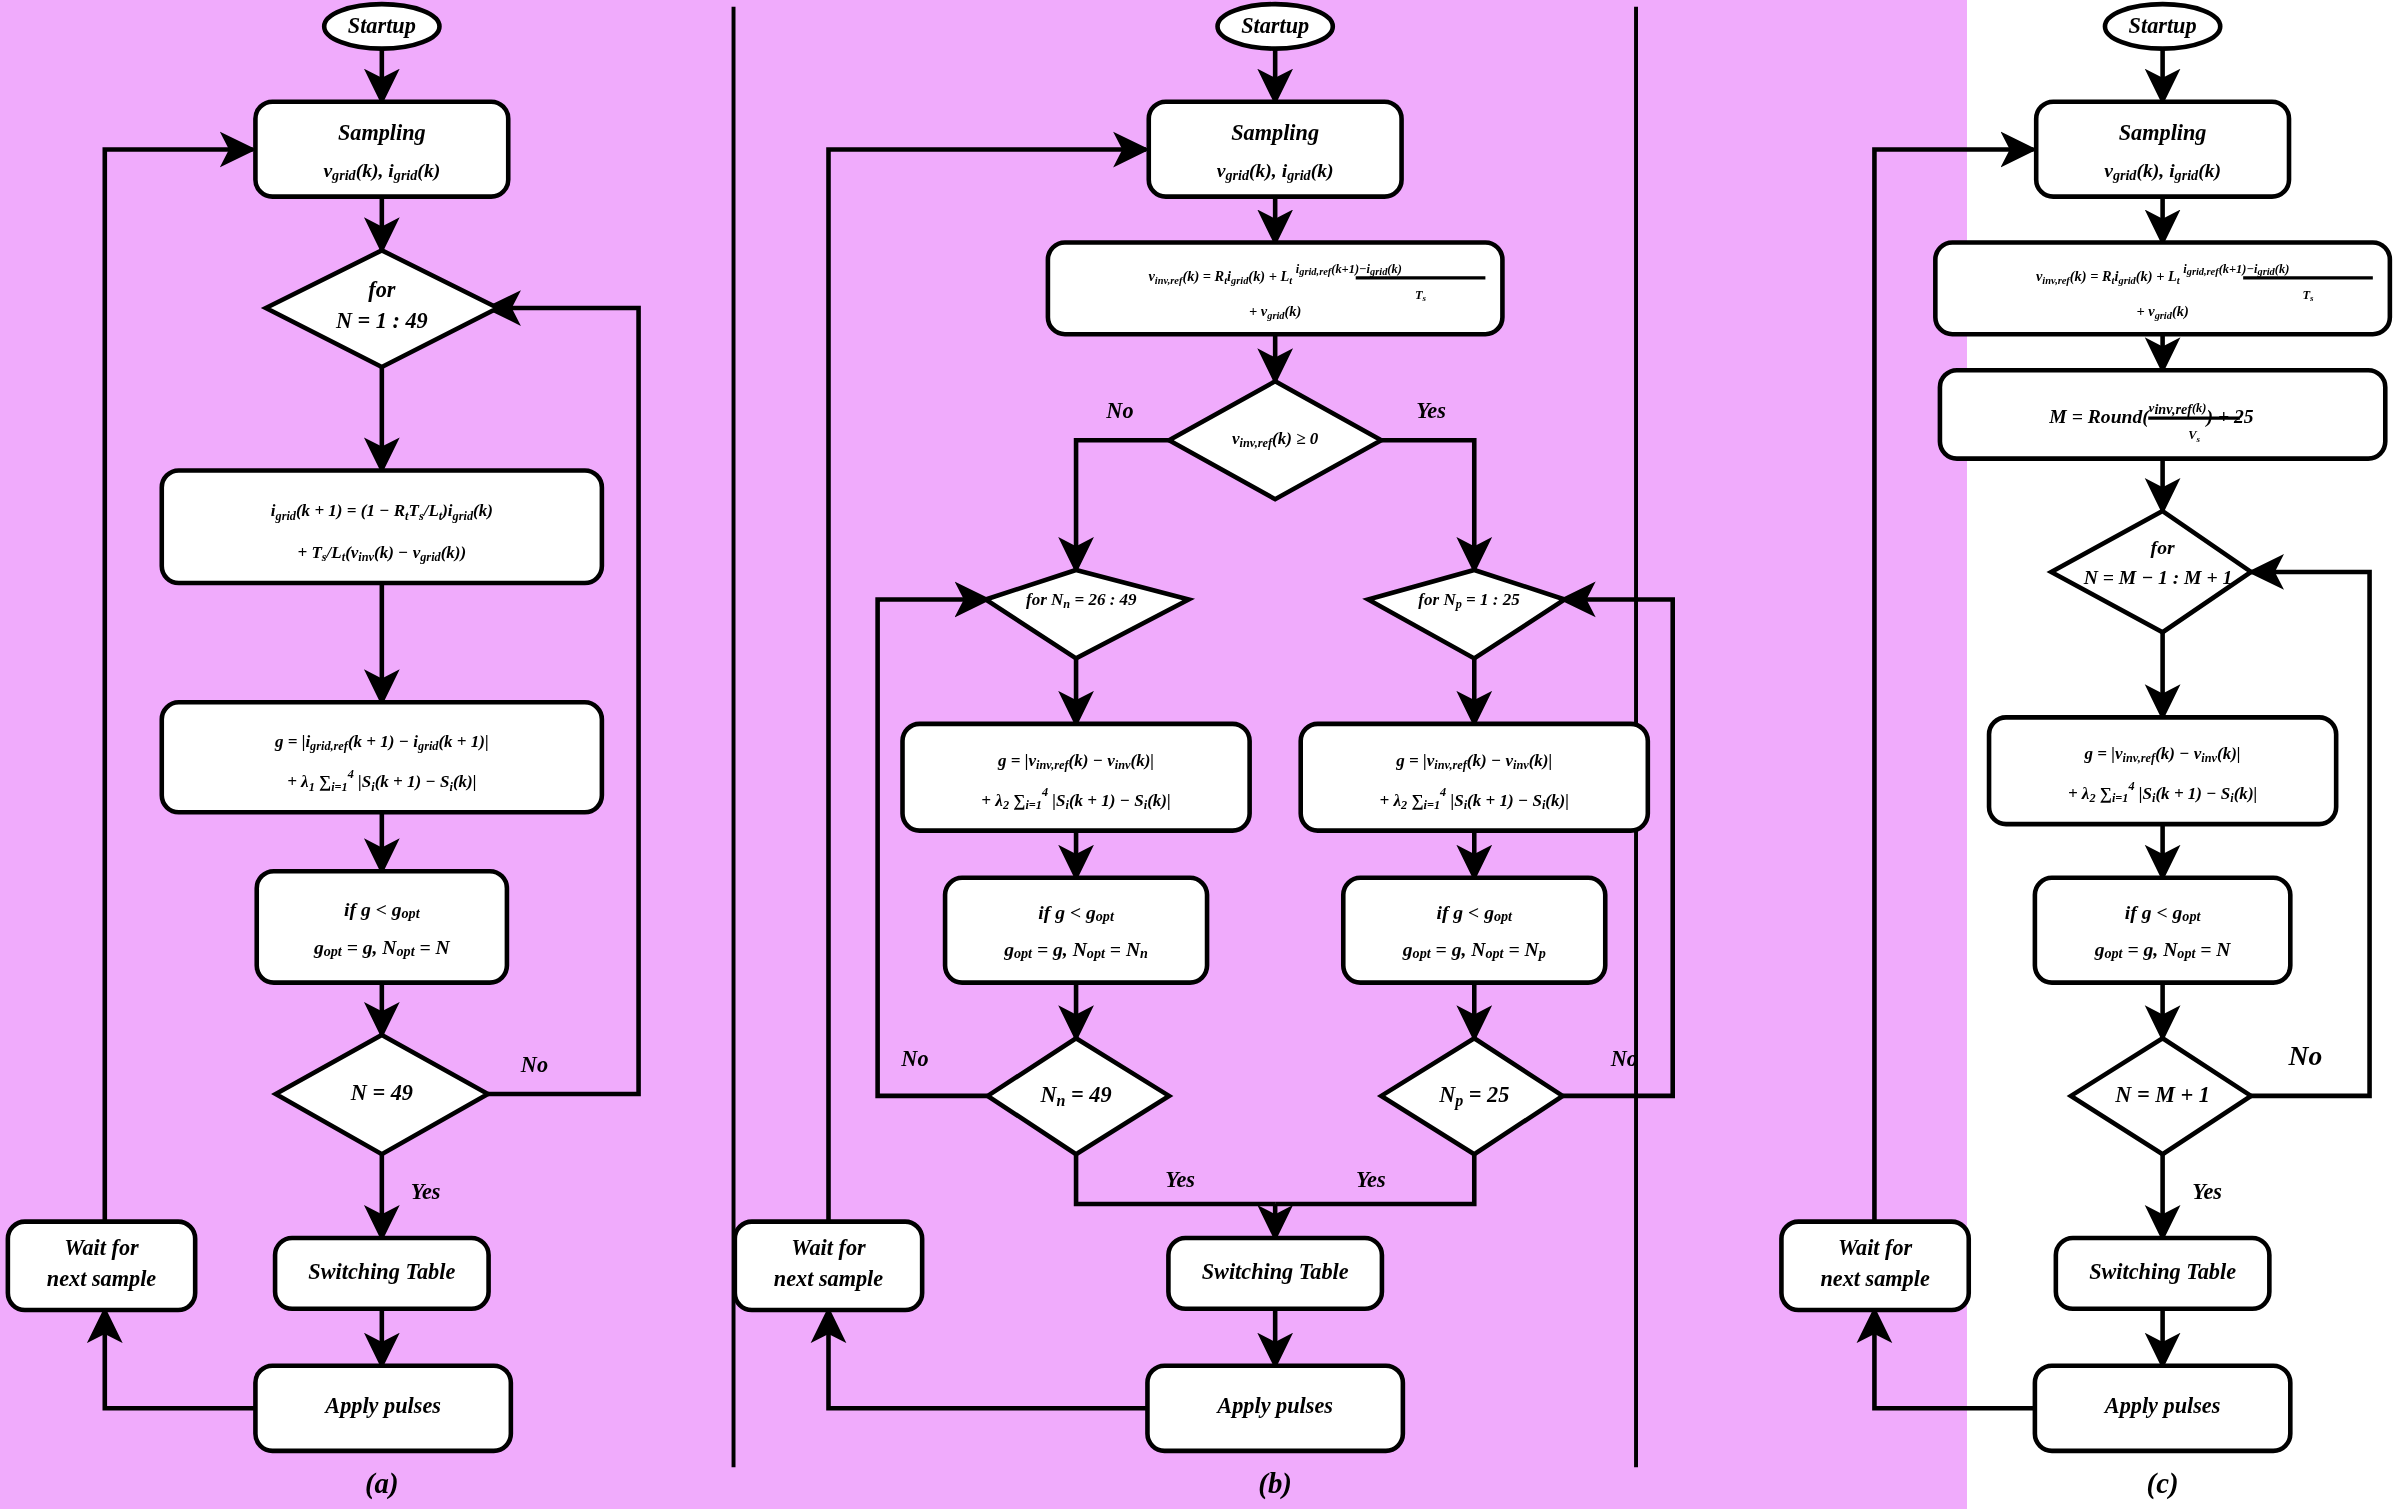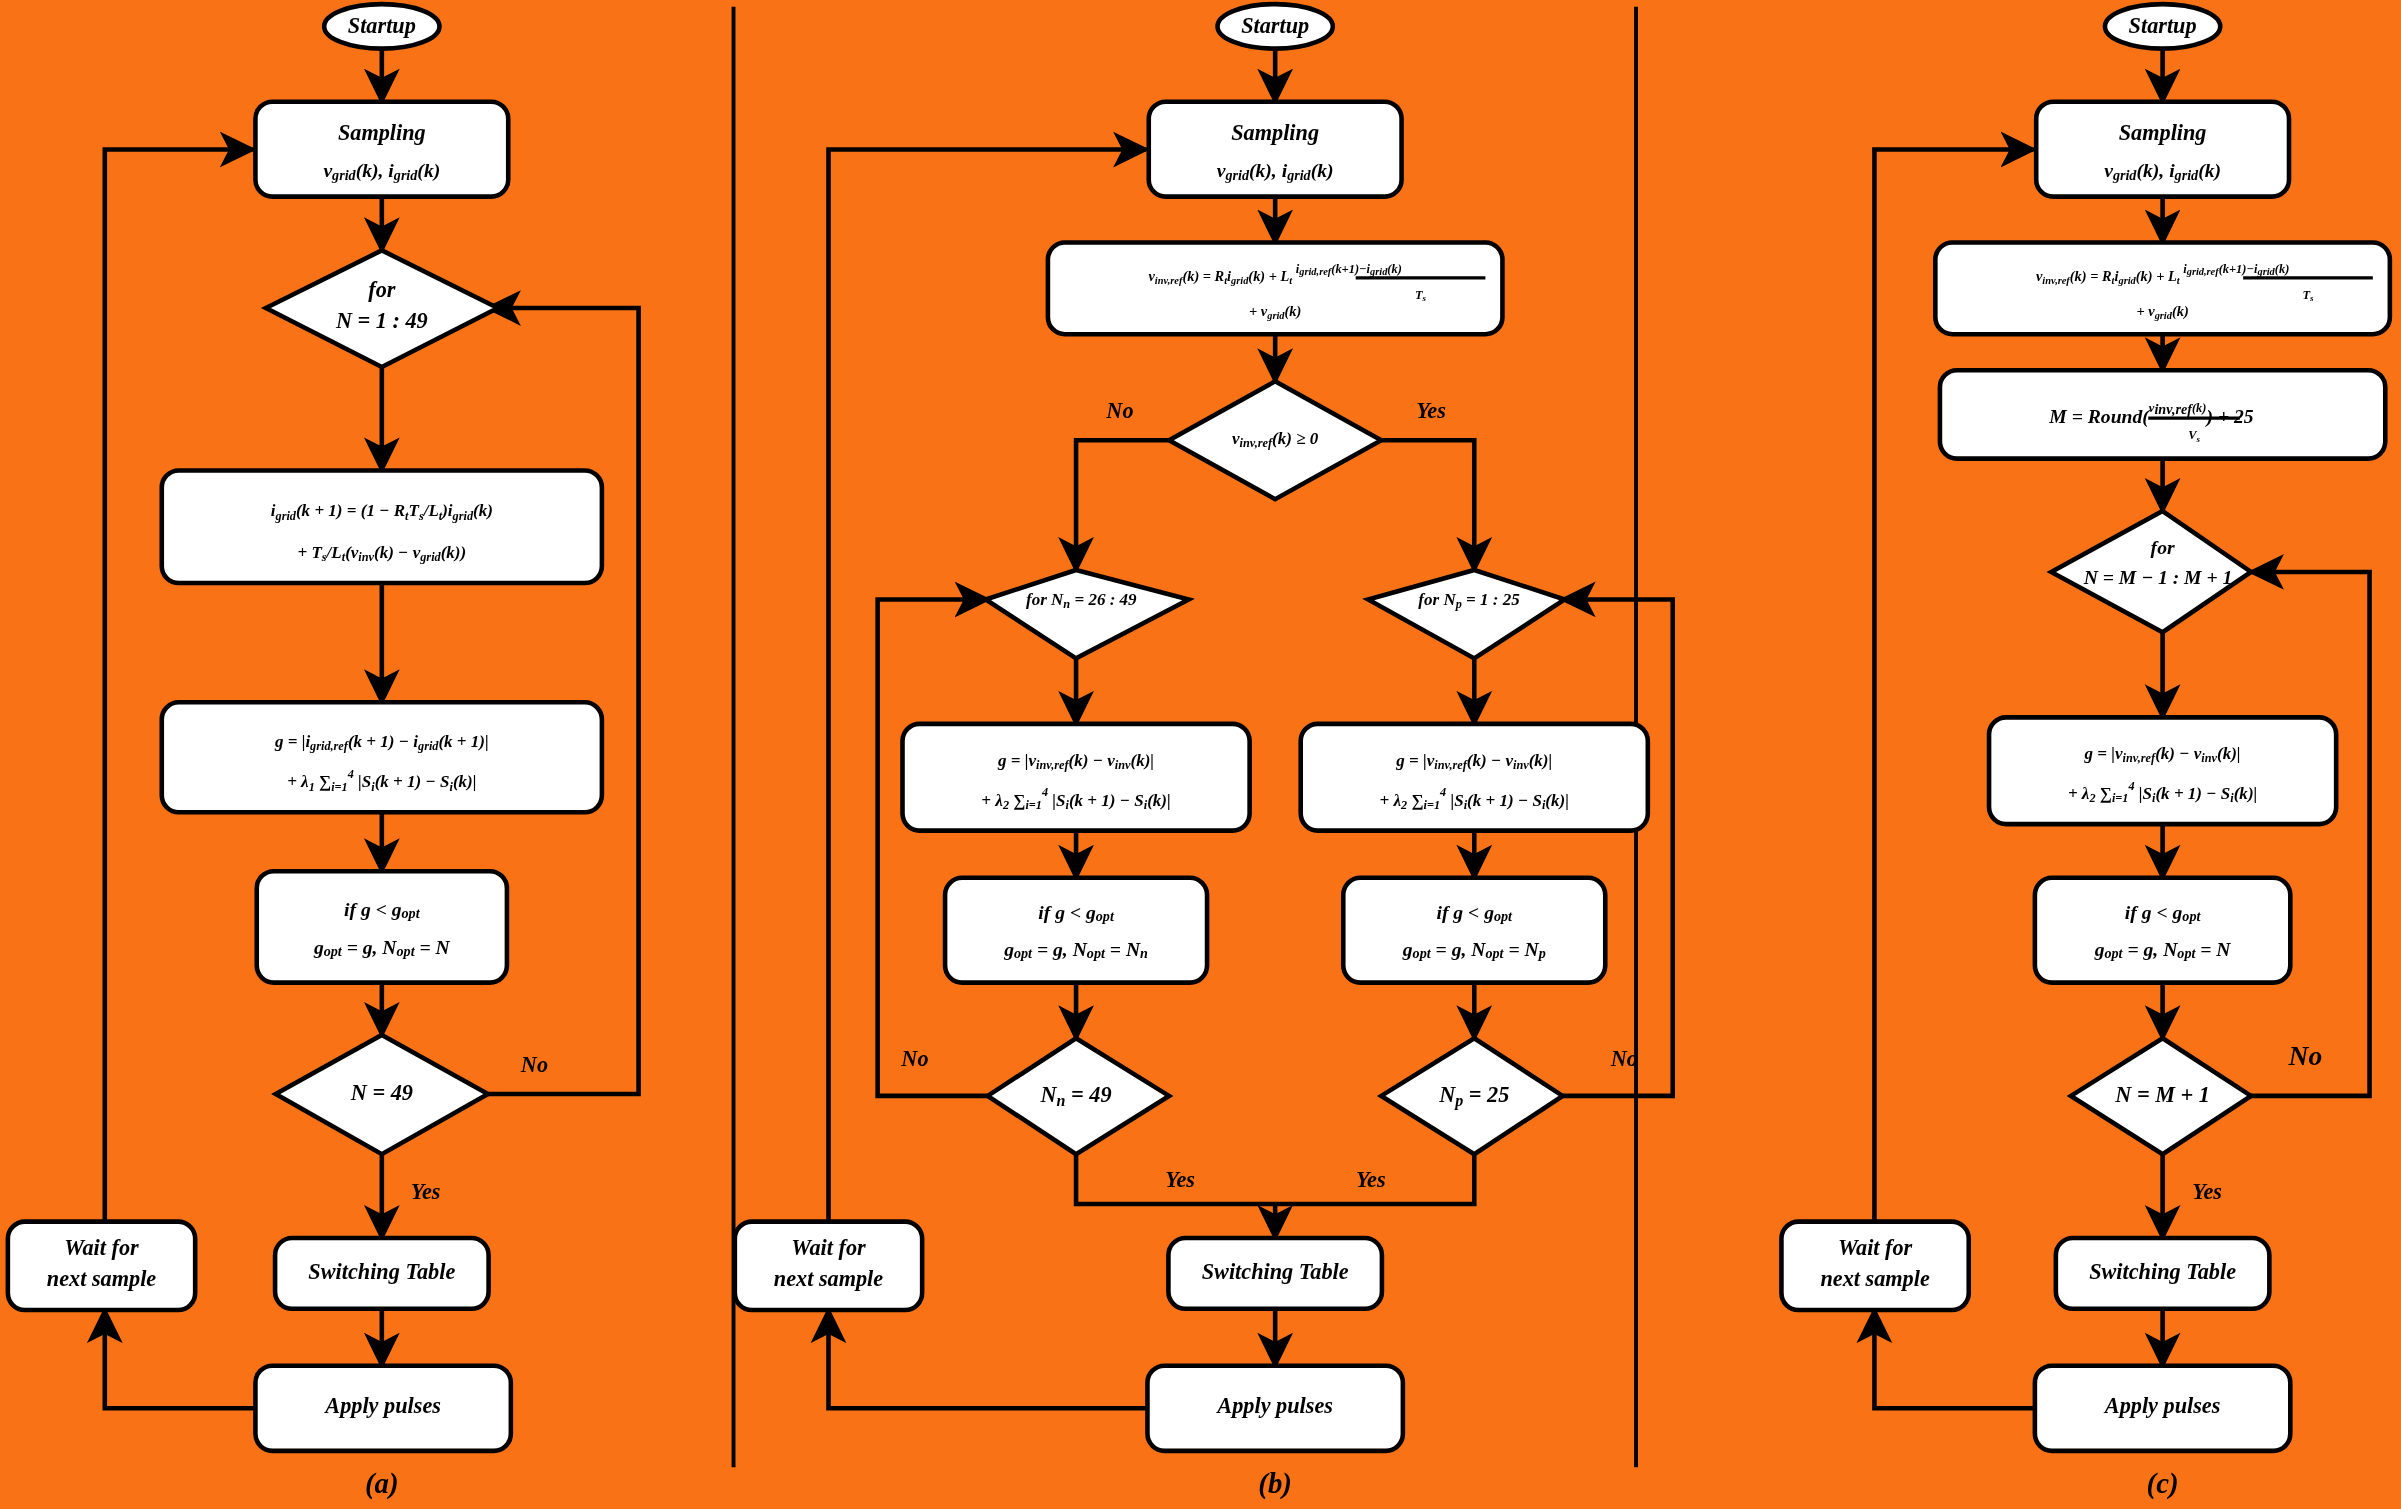--- a/index.html
+++ b/index.html
@@ -1,17 +1,17 @@
 <!DOCTYPE html>
 <html style="font-size:10.5px"><head>
 <meta charset="utf-8">
 <style>
   html,body{margin:0;padding:0;background:#ffffff;}
   body{width:2401px;height:1510px;font-family:"Liberation Serif",serif;}
-  #root{position:relative;width:2401px;height:1510px;background:#f97316;}
+  #root{position:relative;width:1967px;height:1510px;background:#f0abfc;}
   svg{display:block;}
   .shape{fill:#ffffff;stroke:#000000;stroke-width:7;}
   .edge{stroke:#000000;stroke-width:7;fill:none;}
   .edge-thin{stroke:#000000;stroke-width:5;fill:none;}
   .divider{stroke:#000000;stroke-width:6;}
   text{font-family:"Liberation Serif",serif;font-style:italic;font-weight:bold;fill:#000;}
   .t{text-anchor:middle;dominant-baseline:middle;}
   .f1{font-size:34px;}
   .f2{font-size:30px;}
   .f3{font-size:26px;}

